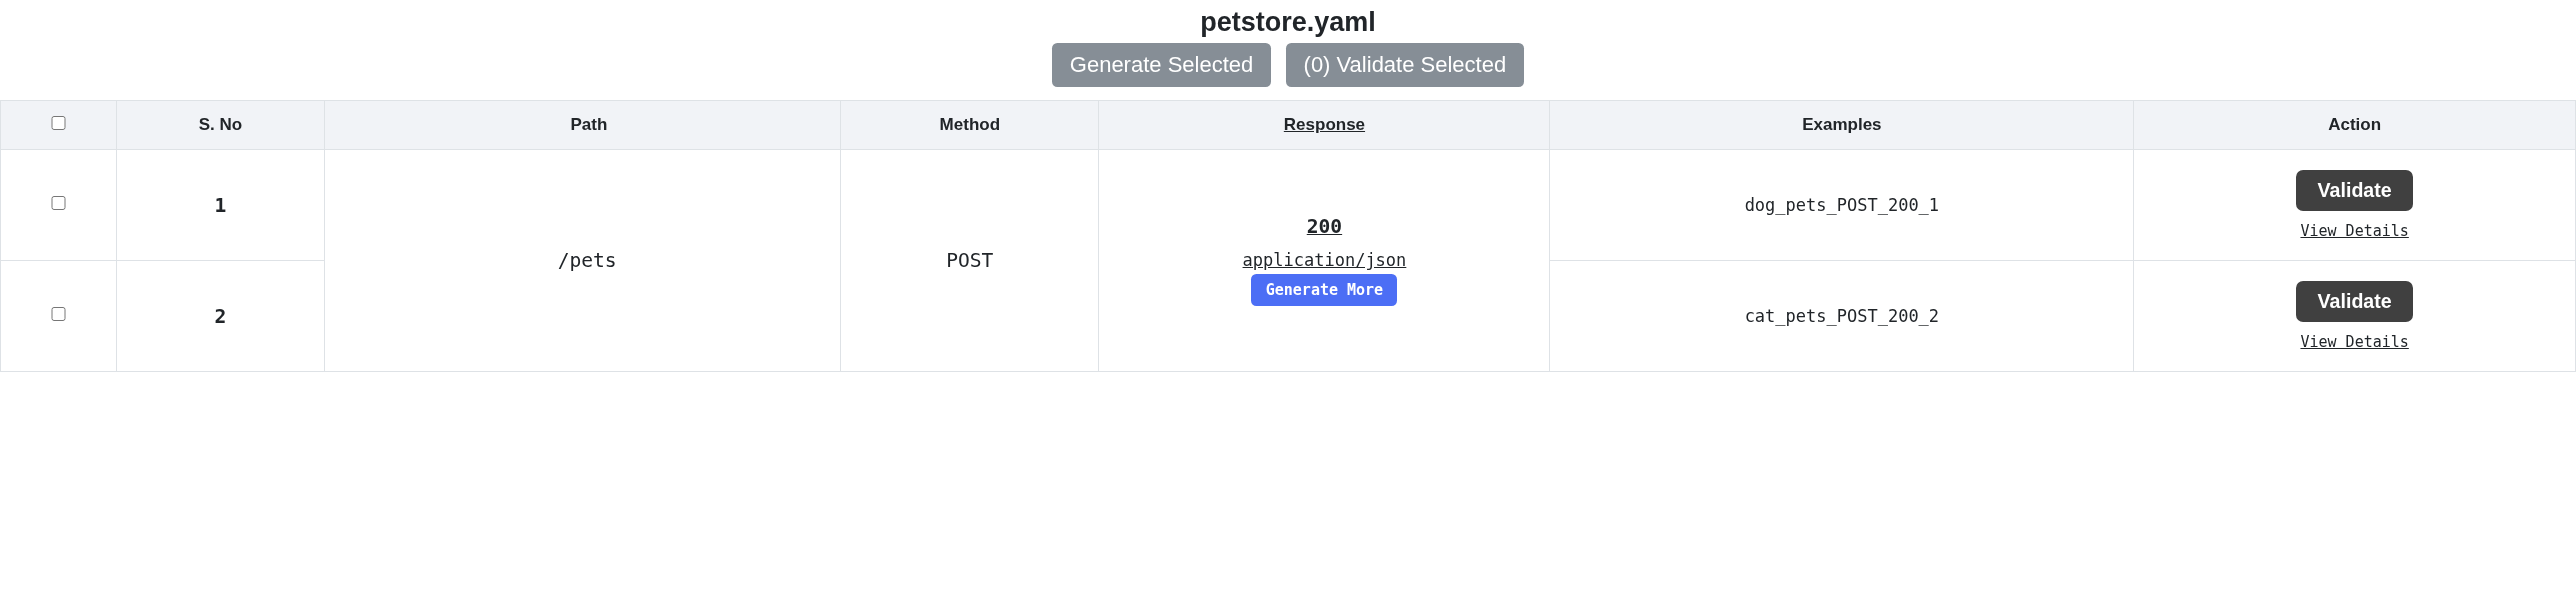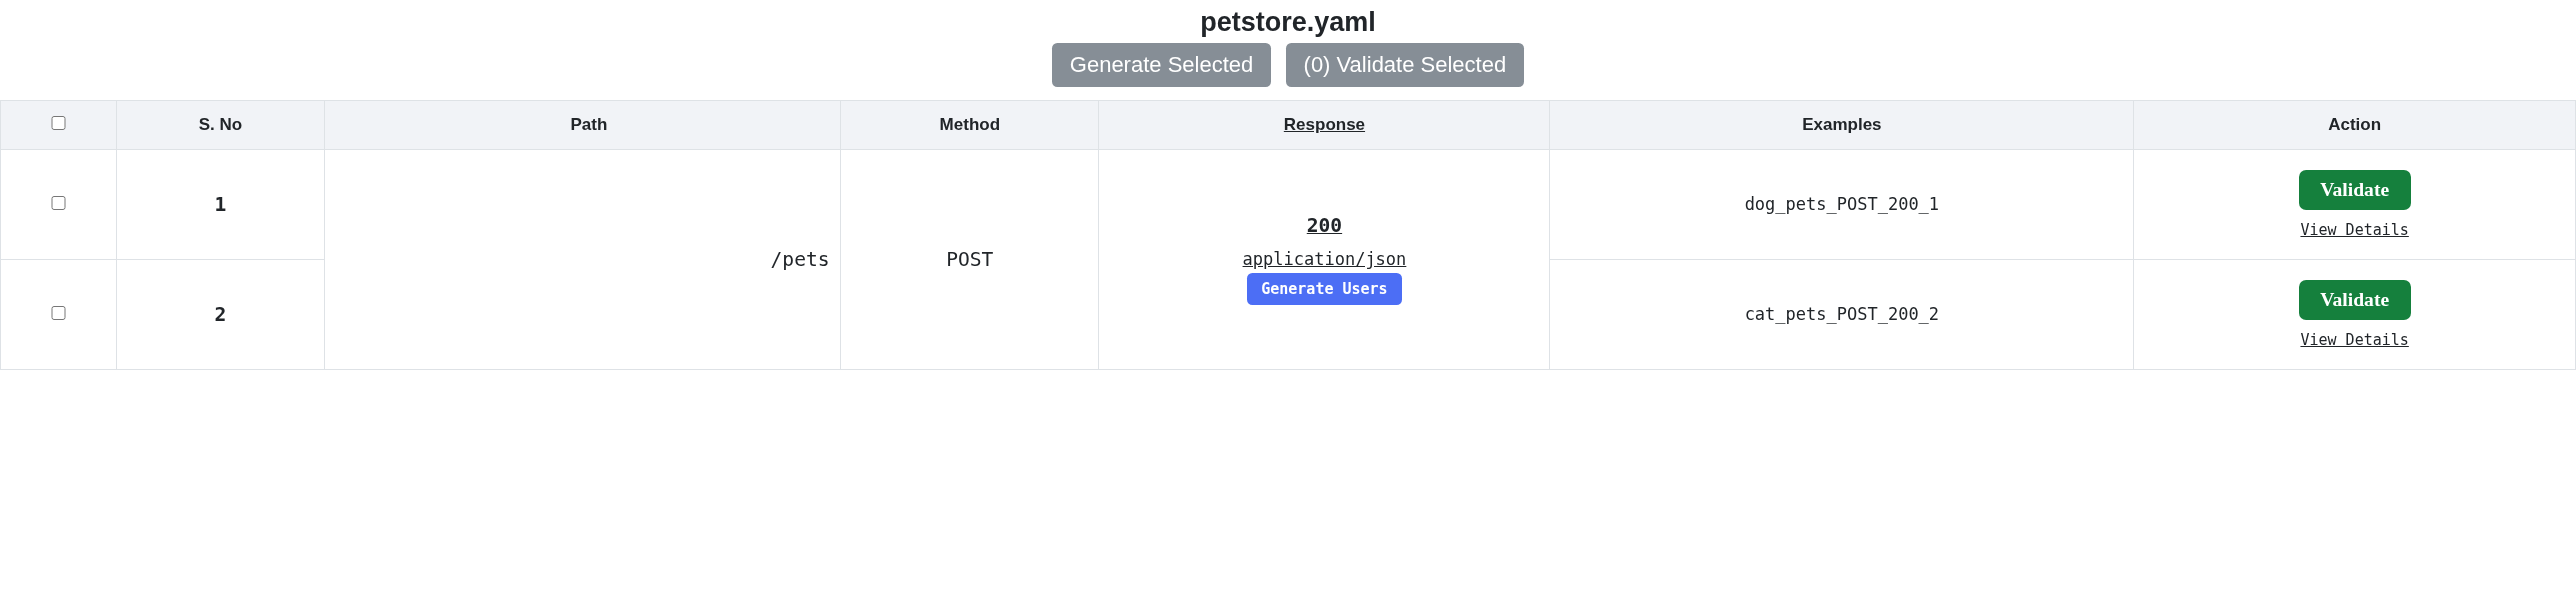--- a/index.html
+++ b/index.html
@@ -38,26 +38,26 @@
       align-items: center;
       justify-content: center;
     }
     .btn-gray {
       background: #868e96;
       color: #fff;
       padding: 9px 18px;
       font-weight: 400;
     }
     .btn-primary {
-      background: #15803d;
+      background: #404040;
       color: #fff;
       padding: 9px 21.4px;
       font-weight: 600;
       font-size: 19.6px;
-      font-family: Liberation Serif, serif;
+      font-family: Liberation Sans, sans-serif;
       border-radius: 7.1px;
     }
     .btn-primary-sm {
       background: #4c6ef5;
       color: #fff;
       padding: 7.1px 14.3px;
       font-weight: 600;
       font-size: 15px;
       font-family: ui-monospace, SFMono-Regular, Menlo, Monaco, Consolas, monospace;
       border-radius: 5.3px;
@@ -151,30 +151,30 @@
     </tr>
   </thead>
   <tbody>
     <tr>
       <td class="checkbox-cell">
         <input type="checkbox" style="">
       </td>
       <td class="sno-col">
         <span class="sno-val">1</span>
       </td>
-      <td class="path-col" rowspan="2" style="text-align:right;">
+      <td class="path-col" rowspan="2" style="text-align:center;">
         <span class="path-val">/pets</span>
       </td>
       <td class="method-col" rowspan="2">
         <span class="method-val">POST</span>
       </td>
       <td class="response-col" rowspan="2">
         <div class="mono response-code">200</div>
         <div class="mono response-ct">application/json</div>
-        <button class="btn btn-primary-sm">Generate Users</button>
+        <button class="btn btn-primary-sm">Generate More</button>
       </td>
       <td class="examples-col">
         <span class="mono">dog_pets_POST_200_1</span>
       </td>
       <td class="action-col">
         <button class="btn btn-primary">Validate</button>
         <div>
           <a class="link-details">View Details</a>
         </div>
       </td>

